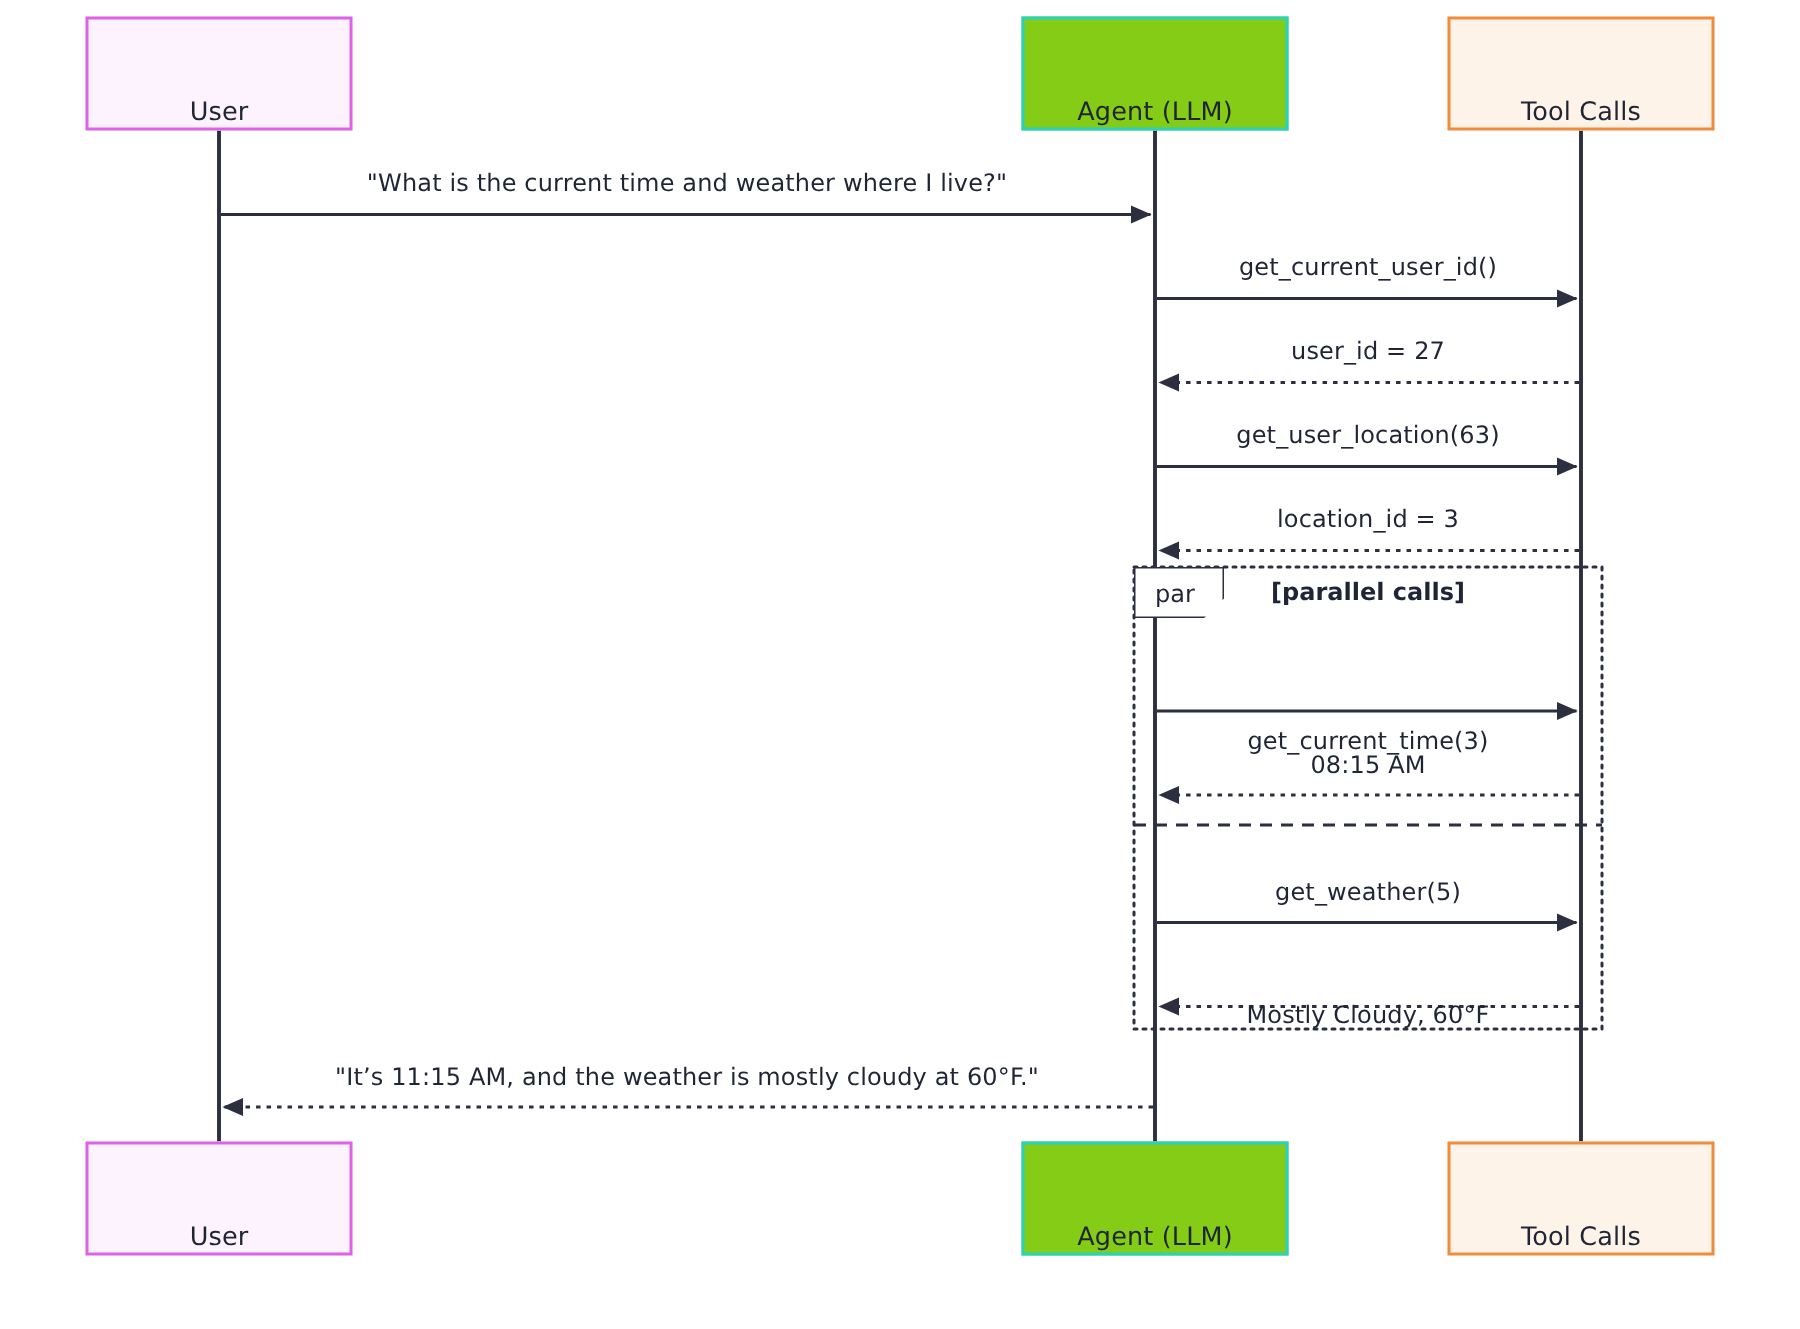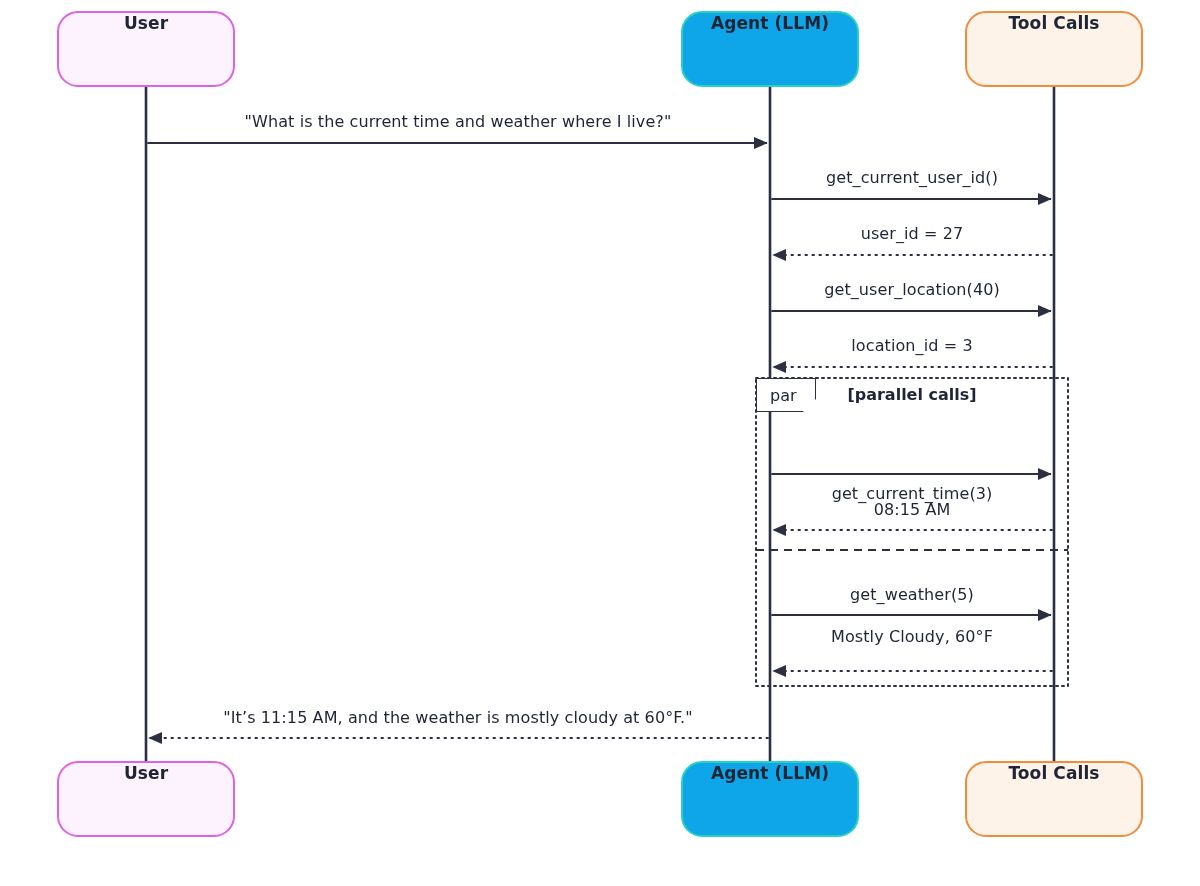--- a/index.html
+++ b/index.html
@@ -25,32 +25,31 @@
     width: 1200px;
     height: 886px;
   }
 
   
   .actor-box {
     position: absolute;
     box-sizing: border-box;
     border-width: 2.5px;
     border-style: solid;
-    border-radius: 21px;
+    border-radius: 0;
     display: flex;
-    align-items: flex-start;
+    align-items: flex-end;
     justify-content: center;
     font-size: 17px;
     letter-spacing: 0.1px;
     color: #1f2535;
     z-index: 4;
-    font-weight: bold;
   }
   .actor-user   { border-color: #dd62e8; background: #fdf3fe; }
-  .actor-agent  { border-color: #27d2bf; background: #0ea5e9; }
+  .actor-agent  { border-color: #27d2bf; background: #84cc16; }
   .actor-tool   { border-color: #f08c3c; background: #fdf3e8; }
 
   
   .msg-label {
     position: absolute;
     font-size: 16px;
     color: #1f2535;
     white-space: nowrap;
     transform: translateX(-50%);
     z-index: 3;
@@ -141,22 +140,22 @@
 
   <div class="frag-tag" id="frag-tag" style="left: 756px; top: 378px; width: 60px; height: 34px;">
     <span>par</span>
   </div>
   <div class="frag-title" id="frag-title" style="left: 912px; top: 385px;">[parallel calls]</div>
 
   <div id="message-labels">
       <div class="msg-label" style="left: 458px; top: 112px;">"What is the current time and weather where I live?"</div>
       <div class="msg-label" style="left: 912px; top: 168px;">get_current_user_id()</div>
       <div class="msg-label" style="left: 912px; top: 224px;">user_id = 27</div>
-      <div class="msg-label" style="left: 912px; top: 280px;">get_user_location(40)</div>
+      <div class="msg-label" style="left: 912px; top: 280px;">get_user_location(63)</div>
       <div class="msg-label" style="left: 912px; top: 336px;">location_id = 3</div>
       <div class="msg-label" style="left: 912px; top: 444px; margin-top: 40px;">get_current_time(3)</div>
       <div class="msg-label" style="left: 912px; top: 500px;">08:15 AM</div>
       <div class="msg-label" style="left: 912px; top: 585px;">get_weather(5)</div>
-      <div class="msg-label" style="left: 912px; top: 627px;">Mostly Cloudy, 60°F</div>
+      <div class="msg-label" style="left: 912px; top: 667px;">Mostly Cloudy, 60°F</div>
       <div class="msg-label" style="left: 458px; top: 708px;">"It’s 11:15 AM, and the weather is mostly cloudy at 60°F."</div>
     </div>
 
 </div>
 
 </body></html>

